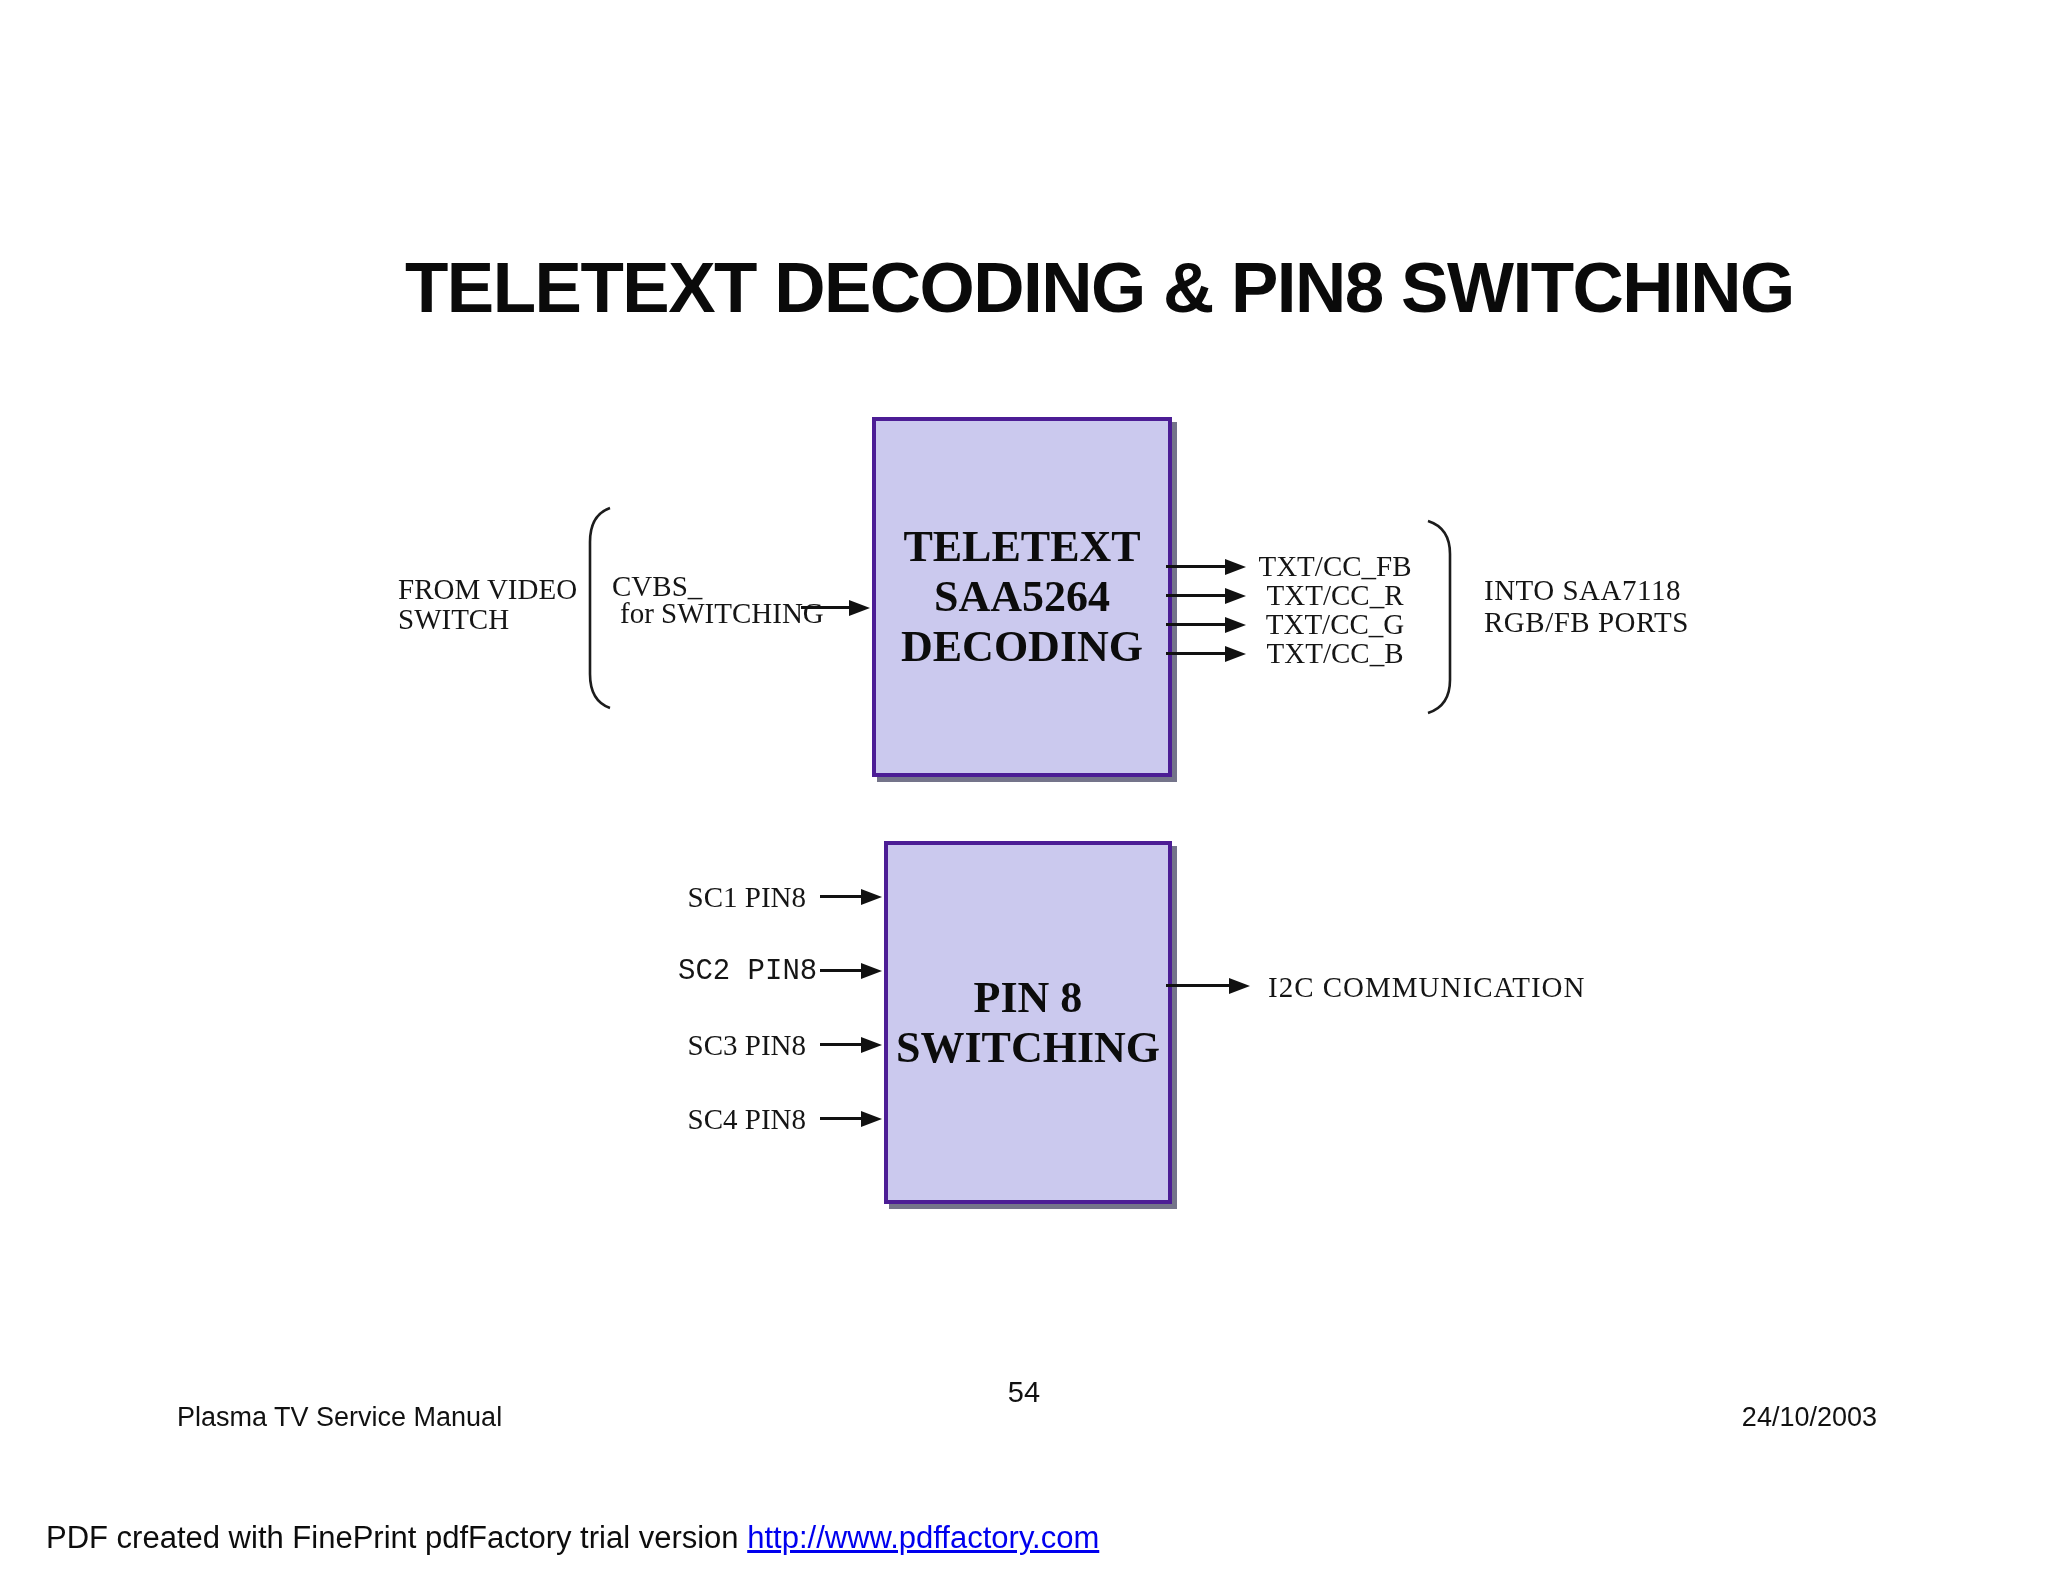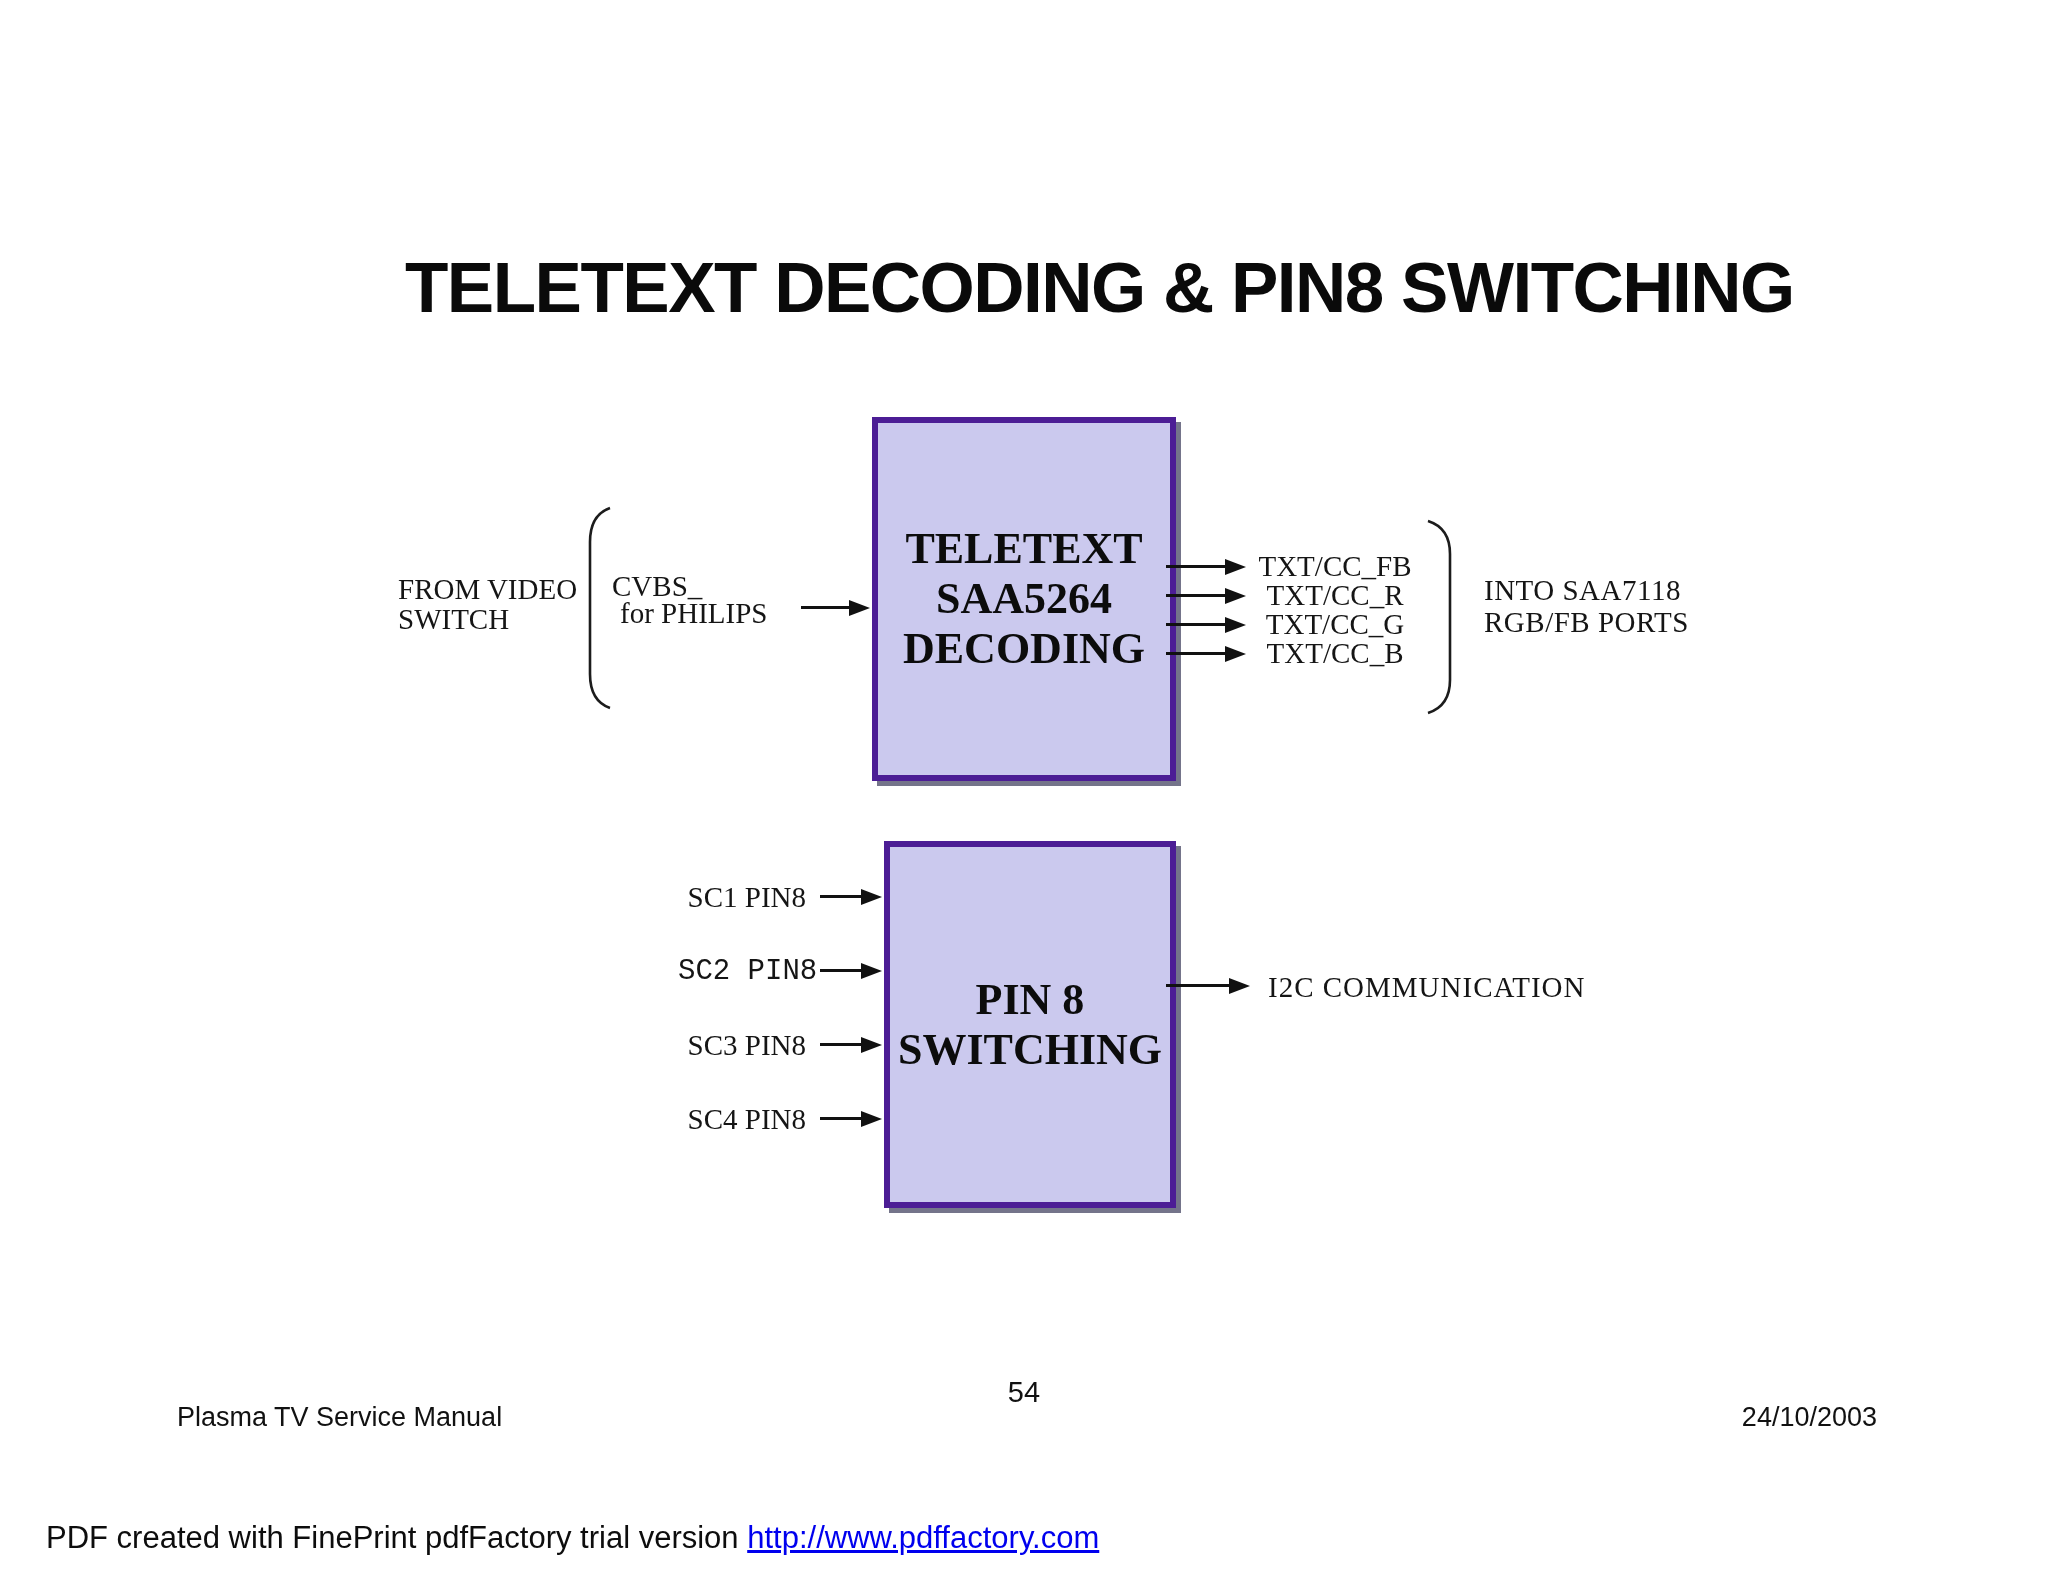--- a/index.html
+++ b/index.html
@@ -5,21 +5,21 @@
   html,body{margin:0;padding:0;background:#ffffff;}
   .page{position:relative;width:2048px;height:1582px;background:#ffffff;overflow:hidden;
         font-family:"Liberation Serif", serif;color:#111111;}
 
   
   .title{position:absolute;left:405px;top:257px;width:1194px;text-align:center;
          font-family:"Liberation Sans", sans-serif;font-weight:bold;font-size:71px;
          letter-spacing:-1.5px;line-height:62px;white-space:nowrap;color:#0a0a0a;}
 
   
-  .chip{position:absolute;background:#cbc9ee;border:6px solid #4c1d95;
+  .chip{position:absolute;background:#cbc9ee;border:4px solid #4c1d95;
         box-shadow:5px 5px 0 0 #74748a;
         display:flex;align-items:center;justify-content:center;text-align:center;}
   .chip-text{font-weight:bold;font-size:44px;line-height:50px;color:#0c0c0c;}
 
   
   .lbl{position:absolute;font-size:29px;color:#151515;white-space:nowrap;}
 
   
   .aline{position:absolute;height:3px;background:#111111;}
   .ahead{position:absolute;width:0;height:0;border-top:8px solid transparent;
@@ -48,21 +48,21 @@
     <div>FROM VIDEO</div>
     <div>SWITCH</div>
   </div>
 
   <svg class="bracket-svg" style="left:586px;top:506px;" width="26" height="204" viewBox="0 0 26 204">
     <path d="M24 2 Q4 9 4 36 L4 168 Q4 195 24 202"></path>
   </svg>
 
   <div class="lbl" style="left:612px;top:573px;line-height:27px;">
     <div>CVBS_</div>
-    <div style="padding-left:8px;">for PHILIPS</div>
+    <div style="padding-left:8px;">for SWITCHING</div>
   </div>
 
   <div class="aline" style="left:801px;top:606px;width:49px;"></div>
   <div class="ahead" style="left:849px;top:600px;"></div>
 
   <div class="chip" style="left:872px;top:417px;width:292px;height:352px;">
     <div class="chip-text">
       <div>TELETEXT</div>
       <div>SAA5264</div>
       <div>DECODING</div>

